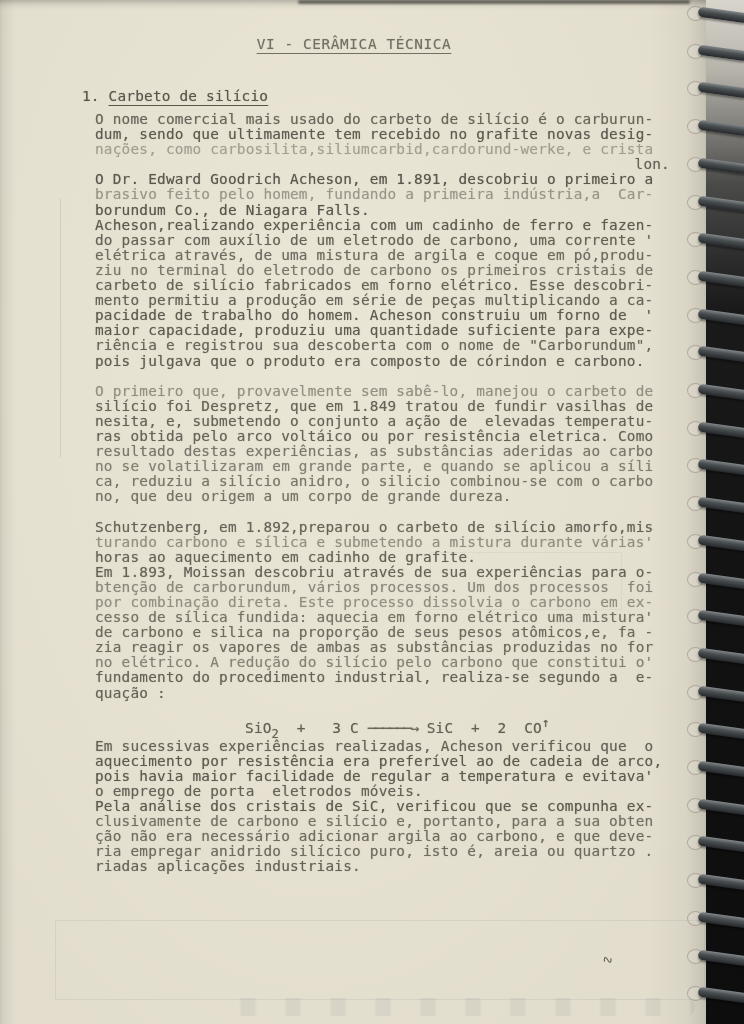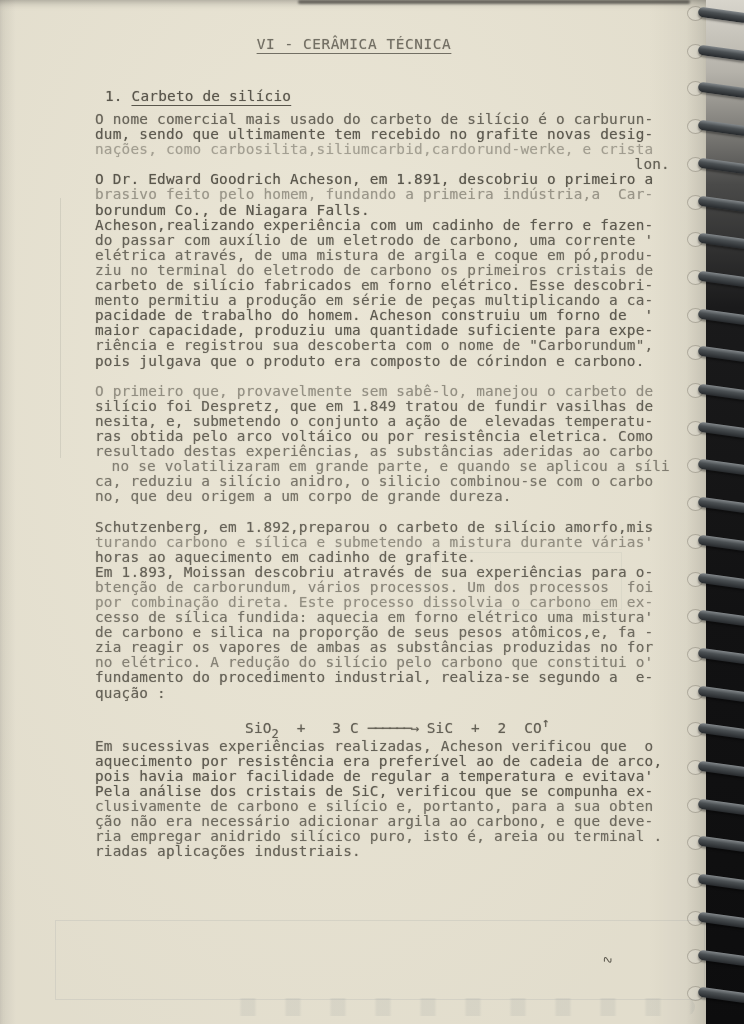--- a/index.html
+++ b/index.html
@@ -24,21 +24,21 @@
   }
   
   .typing{color:#46433a;text-shadow:0 0 1px rgba(70,64,52,0.55);}
   .doc-title{
     position:absolute;left:0;top:36px;width:708px;text-align:center;
     font-size:14.4px;letter-spacing:0.6px;
     text-decoration:underline;text-underline-offset:4px;
     opacity:0.72;
   }
   .section-heading{
-    position:absolute;left:105px;top:88px;font-size:14.4px;letter-spacing:0.2px;opacity:0.88;
+    position:absolute;left:82px;top:88px;font-size:14.4px;letter-spacing:0.2px;opacity:0.88;
   }
   .section-heading .ul{text-decoration:underline;text-underline-offset:4px;}
   .doc-body{
     position:absolute;left:95px;top:112px;width:575px;
     font-size:14.4px;letter-spacing:0.2px;
   }
   .tline{height:15.1px;line-height:15.1px;white-space:pre;}
   .para{position:relative;}
   .formula{
     text-align:center;height:20px;line-height:20px;margin-top:12px;margin-bottom:6px;
@@ -118,21 +118,21 @@
         <div class="tline" style="opacity: 0.85;">maior capacidade, produziu uma quantidade suficiente para expe-</div>
         <div class="tline" style="opacity: 0.78;">riência e registrou sua descoberta com o nome de "Carborundum",</div>
         <div class="tline" style="opacity: 0.83;">pois julgava que o produto era composto de córindon e carbono.</div>
       </div>
       <div class="para" style="margin-top: 15.1px;">
         <div class="tline" style="opacity: 0.52;">O primeiro que, provavelmente sem sabê-lo, manejou o carbeto de</div>
         <div class="tline" style="opacity: 0.8;">silício foi Despretz, que em 1.849 tratou de fundir vasilhas de</div>
         <div class="tline" style="opacity: 0.8;">nesita, e, submetendo o conjunto a ação de  elevadas temperatu-</div>
         <div class="tline" style="opacity: 0.8;">ras obtida pelo arco voltáico ou por resistência eletrica. Como</div>
         <div class="tline" style="opacity: 0.68;">resultado destas experiências, as substâncias aderidas ao carbo</div>
-        <div class="tline" style="opacity: 0.62; text-align: right;">no se volatilizaram em grande parte, e quando se aplicou a síli</div>
+        <div class="tline" style="opacity: 0.62;">no se volatilizaram em grande parte, e quando se aplicou a síli</div>
         <div class="tline" style="opacity: 0.68;">ca, reduziu a silício anidro, o silicio combinou-se com o carbo</div>
         <div class="tline" style="opacity: 0.7;">no, que deu origem a um corpo de grande dureza.</div>
       </div>
       <div class="para" style="margin-top: 15.1px;">
         <div class="tline" style="opacity: 0.8;">Schutzenberg, em 1.892,preparou o carbeto de silício amorfo,mis</div>
         <div class="tline" style="opacity: 0.52;">turando carbono e sílica e submetendo a mistura durante várias'</div>
         <div class="tline" style="opacity: 0.8;">horas ao aquecimento em cadinho de grafite.</div>
         <div class="tline" style="opacity: 0.8;">Em 1.893, Moissan descobriu através de sua experiências para o-</div>
         <div class="tline" style="opacity: 0.58;">btenção de carborundum, vários processos. Um dos processos  foi</div>
         <div class="tline" style="opacity: 0.52;">por combinação direta. Este processo dissolvia o carbono em ex-</div>
@@ -141,24 +141,25 @@
         <div class="tline" style="opacity: 0.75;">zia reagir os vapores de ambas as substâncias produzidas no for</div>
         <div class="tline" style="opacity: 0.6;">no elétrico. A redução do silício pelo carbono que constitui o'</div>
         <div class="tline" style="opacity: 0.8;">fundamento do procedimento industrial, realiza-se segundo a  e-</div>
         <div class="tline" style="opacity: 0.8;">quação :</div>
       </div>
       <div class="formula typing"><span>SiO</span><span class="f-sub">2</span><span>  +   3 C </span><span class="f-arrow">──────→</span><span> SiC  +  2  CO</span><span class="f-sup">↑</span></div>
       <div class="para" style="margin-top: 0;">
         <div class="tline" style="opacity: 0.8;">Em sucessivas experiências realizadas, Acheson verificou que  o</div>
         <div class="tline" style="opacity: 0.85;">aquecimento por resistência era preferível ao de cadeia de arco,</div>
         <div class="tline" style="opacity: 0.85;">pois havia maior facilidade de regular a temperatura e evitava'</div>
+        <div class="tline" style="opacity: 0.8;">o emprego de porta  eletrodos móveis.</div>
         <div class="tline" style="opacity: 0.85;">Pela análise dos cristais de SiC, verificou que se compunha ex-</div>
         <div class="tline" style="opacity: 0.7;">clusivamente de carbono e silício e, portanto, para a sua obten</div>
         <div class="tline" style="opacity: 0.74;">ção não era necessário adicionar argila ao carbono, e que deve-</div>
-        <div class="tline" style="opacity: 0.74;">ria empregar anidrido silícico puro, isto é, areia ou terminal .</div>
+        <div class="tline" style="opacity: 0.74;">ria empregar anidrido silícico puro, isto é, areia ou quartzo .</div>
         <div class="tline" style="opacity: 0.8;">riadas aplicações industriais.</div>
       </div>
     </div>
 </div>
 
 <div class="binding-strip">
     <div class="coil-hole" style="top: 6px;"></div>
     <div class="coil" style="top: 10px;"></div>
     <div class="coil-hole" style="top: 43.7px;"></div>
     <div class="coil" style="top: 47.7px;"></div>

